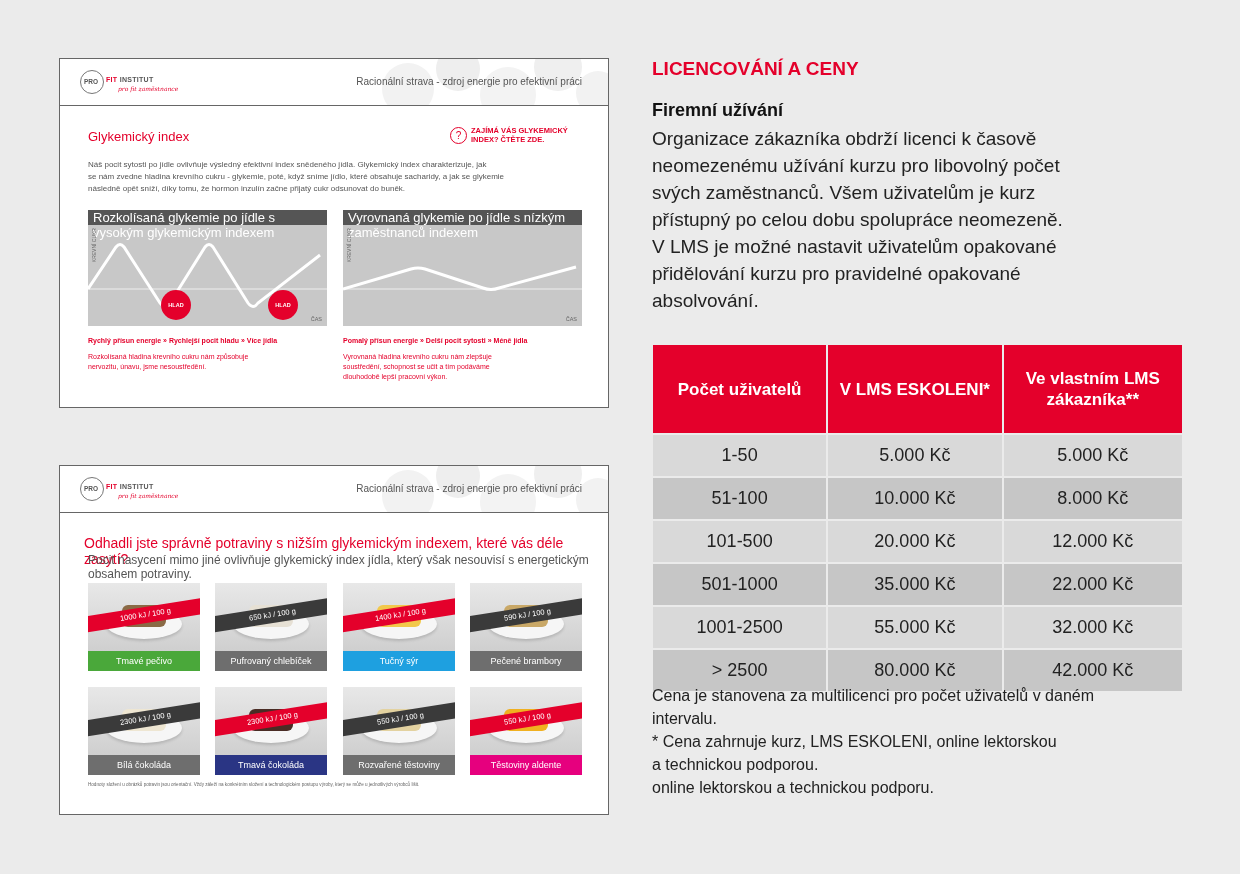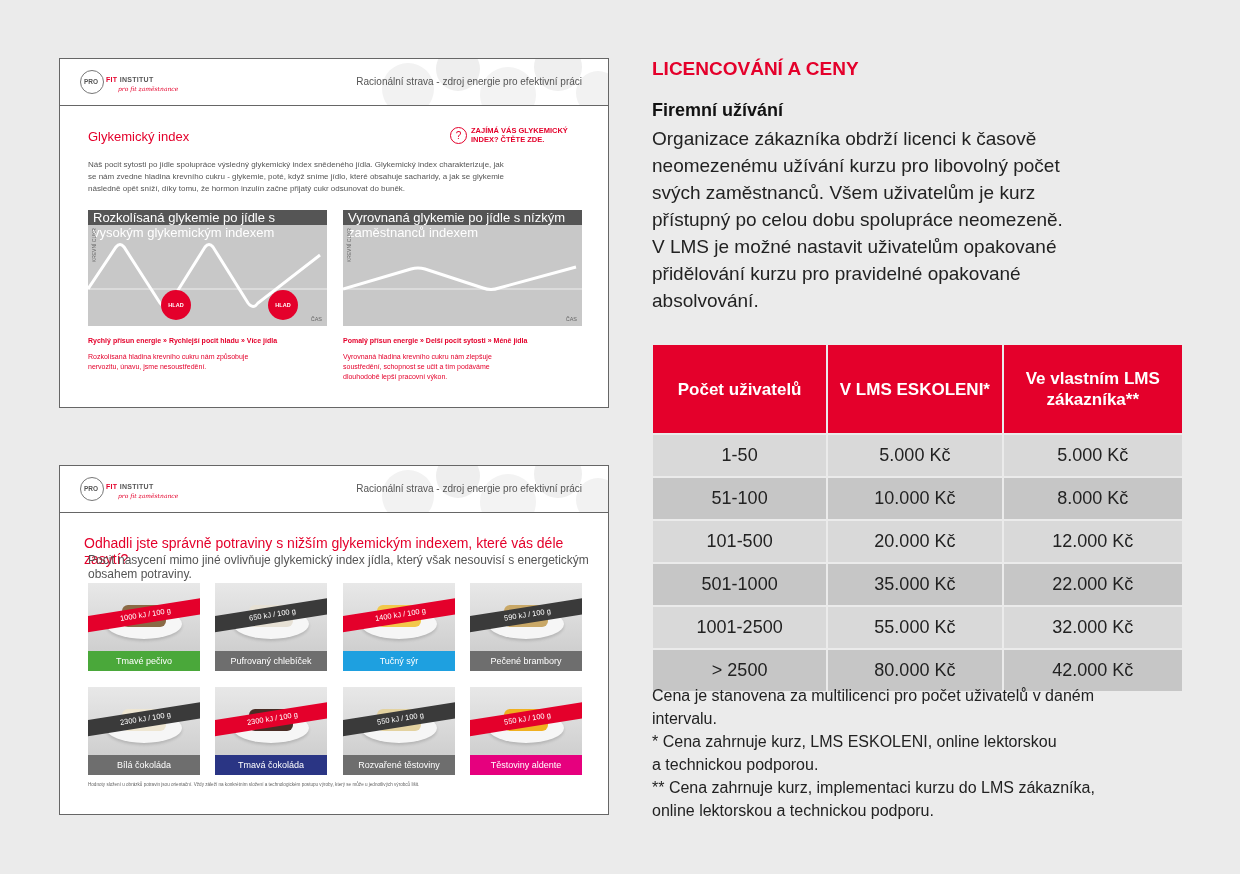--- a/index.html
+++ b/index.html
@@ -69,21 +69,21 @@
       <span class="tag">pro fit zaměstnance</span>
     </div>
     <div class="slide-subtitle">Racionální strava - zdroj energie pro efektivní práci</div>
   </div>
   <div class="s-title" style="top:70px">Glykemický index</div>
   <div class="info-link">
     <div class="q">?</div>
     <div class="t">ZAJÍMÁ VÁS GLYKEMICKÝ INDEX? ČTĚTE ZDE.</div>
   </div>
   <div class="s-para" style="top:100px">
-    <div>Náš pocit sytosti po jídle spolupráce výsledný glykemický index snědeného jídla. Glykemický index charakterizuje, jak</div>
+    <div>Náš pocit sytosti po jídle ovlivňuje výsledný efektivní index snědeného jídla. Glykemický index charakterizuje, jak</div>
       <div>se nám zvedne hladina krevního cukru - glykemie, poté, když sníme jídlo, které obsahuje sacharidy, a jak se glykemie</div>
       <div>následně opět sníží, díky tomu, že hormon inzulín začne přijatý cukr odsunovat do buněk.</div>
   </div>
 
   <div class="chart" style="left:28px;width:239px">
     <div class="chart-head">Rozkolísaná glykemie po jídle s vysokým glykemickým indexem</div>
     <svg width="239" height="101">
       <line x1="0" y1="64" x2="239" y2="64" stroke="#eee" stroke-width="1"></line>
       <path d="M0,64 L28,22 Q32,17 36,22 L72,78 Q77,85 82,78 L117,22 Q121,17 125,22 L160,78 Q165,85 170,78 L232,30" fill="none" stroke="#fff" stroke-width="3"></path>
     </svg>
@@ -254,15 +254,14 @@
         <td>42.000 Kč</td>
       </tr>
     </tbody>
 </table>
 
 <div class="r-notes">
   <div>Cena je stanovena za multilicenci pro počet uživatelů v daném</div>
     <div>intervalu.</div>
     <div>* Cena zahrnuje kurz, LMS ESKOLENI, online lektorskou</div>
   <div>a technickou podporou.</div>
-    <div>** Cena zahrnuje kurz, implementaci kurzu do LMS zákazníka,</div>
     <div>online lektorskou a technickou podporu.</div>
 </div>
 
 </body></html>

